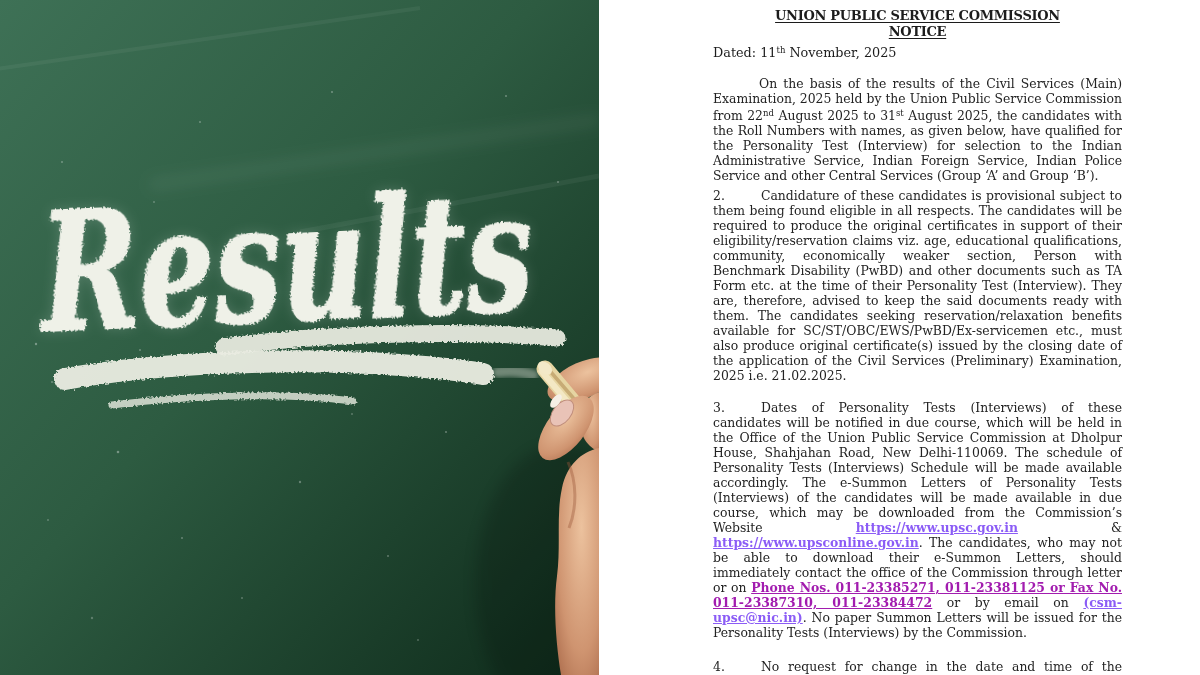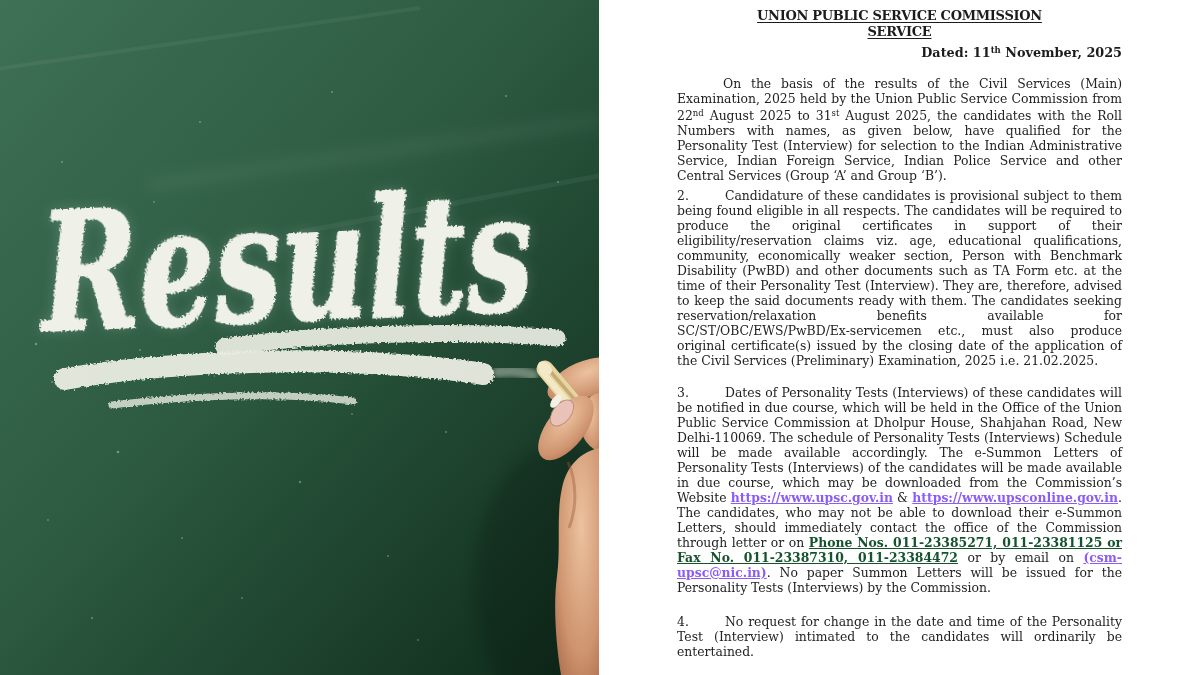--- a/index.html
+++ b/index.html
@@ -1,32 +1,32 @@
 <!DOCTYPE html>
 <html><head>
 <meta charset="utf-8">
 <style>
   html,body{margin:0;padding:0;background:#ffffff;}
-  .stage{position:relative;width:1200px;height:675px;overflow:hidden;display:flex;font-family:"DejaVu Serif",serif;}
+  .stage{position:relative;width:1200px;height:675px;overflow:hidden;display:flex;font-family:"DejaVu Serif",serif;gap:36px;}
   .photo{position:relative;width:599px;height:675px;flex:0 0 599px;overflow:hidden;}
   .photo svg{display:block;}
   .doc{position:relative;width:601px;height:675px;box-sizing:border-box;background:#ffffff;
        padding:8px 78px 0 78px;color:#232323;font-size:12.4px;line-height:15px;}
   .h1,.h2{font-weight:bold;text-align:center;font-size:13px;line-height:16px;letter-spacing:-0.3px;
        text-decoration:underline;text-underline-offset:2px;color:#1c1c1c;}
-  .dateline{font-weight:bold;text-align:right;font-size:12.8px;line-height:15px;margin-top:3px;color:#1c1c1c;}
+  .dateline{font-weight:normal;text-align:left;font-size:12.8px;line-height:15px;margin-top:3px;color:#1c1c1c;}
   p{margin:0;text-align:justify;}
   .p1{margin-top:16px;text-indent:46px;}
   .p2{margin-top:5px;}
   .p3{margin-top:17px;}
   .p4{margin-top:19px;}
   .pnum{display:inline-block;width:48px;text-indent:0;}
   .sup{font-size:8.5px;vertical-align:4px;letter-spacing:0;}
   .lnk{color:#8b5cf6;font-weight:bold;text-decoration:underline;cursor:pointer;}
-  .phones{color:#14532d;font-weight:bold;text-decoration:underline;}
+  .phones{color:#a21caf;font-weight:bold;text-decoration:underline;}
 </style>
 </head>
 <body>
 
 <div class="stage">
 
   <div class="photo">
     <svg width="599" height="675" viewBox="0 0 599 675">
       <defs>
         <linearGradient id="board" x1="0" y1="0" x2="1" y2="1">
@@ -115,21 +115,21 @@
       <path d="M568,462 C577,482 577,508 569,528" stroke="#9a583a" stroke-width="3" opacity="0.4" fill="none"></path>
 
       <ellipse transform="rotate(-52 566 428)" cx="566" cy="428" rx="38" ry="19" fill="url(#flesh)"></ellipse>
       <ellipse transform="rotate(-52 562 413)" cx="562" cy="413" rx="15" ry="9" fill="#e9c3b7" stroke="#c08e7c" stroke-width="1"></ellipse>
       <ellipse transform="rotate(-52 556 401)" cx="556" cy="401" rx="8" ry="4" fill="#f5efe5"></ellipse>
     </svg>
   </div>
 
   <div class="doc">
     <div class="h1">UNION PUBLIC SERVICE COMMISSION</div>
-    <div class="h2">SERVICE</div>
+    <div class="h2">NOTICE</div>
     <div class="dateline"><span>Dated: 11</span><span class="sup">th</span><span> November, 2025</span></div>
 
     <p class="p1"><span>On the basis of the results of the Civil Services (Main) Examination, 2025 held by the Union Public Service Commission from 22</span><span class="sup">nd</span><span> August 2025 to 31</span><span class="sup">st</span><span> August 2025, the candidates with the Roll Numbers with names, as given below, have qualified for the Personality Test (Interview) for selection to the Indian Administrative Service, Indian Foreign Service, Indian Police Service and other Central Services (Group ‘A’ and Group ‘B’).</span></p>
 
     <p class="p2"><span class="pnum">2.</span><span>Candidature of these candidates is provisional subject to them being found eligible in all respects. The candidates will be required to produce the original certificates in support of their eligibility/reservation claims viz. age, educational qualifications, community, economically weaker section, Person with Benchmark Disability (PwBD) and other documents such as TA Form etc. at the time of their Personality Test (Interview). They are, therefore, advised to keep the said documents ready with them. The candidates seeking reservation/relaxation benefits available for SC/ST/OBC/EWS/PwBD/Ex-servicemen etc., must also produce original certificate(s) issued by the closing date of the application of the Civil Services (Preliminary) Examination, 2025 i.e. 21.02.2025.</span></p>
 
     <p class="p3"><span class="pnum">3.</span><span>Dates of Personality Tests (Interviews) of these candidates will be notified in due course, which will be held in the Office of the Union Public Service Commission at Dholpur House, Shahjahan Road, New Delhi-110069. The schedule of Personality Tests (Interviews) Schedule will be made available accordingly. The e-Summon Letters of Personality Tests (Interviews) of the candidates will be made available in due course, which may be downloaded from the Commission’s Website </span><span class="lnk">https://www.upsc.gov.in</span><span> &amp; </span><span class="lnk">https://www.upsconline.gov.in</span><span>. The candidates, who may not be able to download their e-Summon Letters, should immediately contact the office of the Commission through letter or on </span><span class="phones">Phone Nos. 011-23385271, 011-23381125 or Fax No. 011-23387310, 011-23384472</span><span> or by email on </span><span class="lnk">(csm-upsc@nic.in)</span><span>. No paper Summon Letters will be issued for the Personality Tests (Interviews) by the Commission.</span></p>
 
     <p class="p4"><span class="pnum">4.</span><span>No request for change in the date and time of the Personality Test (Interview) intimated to the candidates will ordinarily be entertained.</span></p>
 

